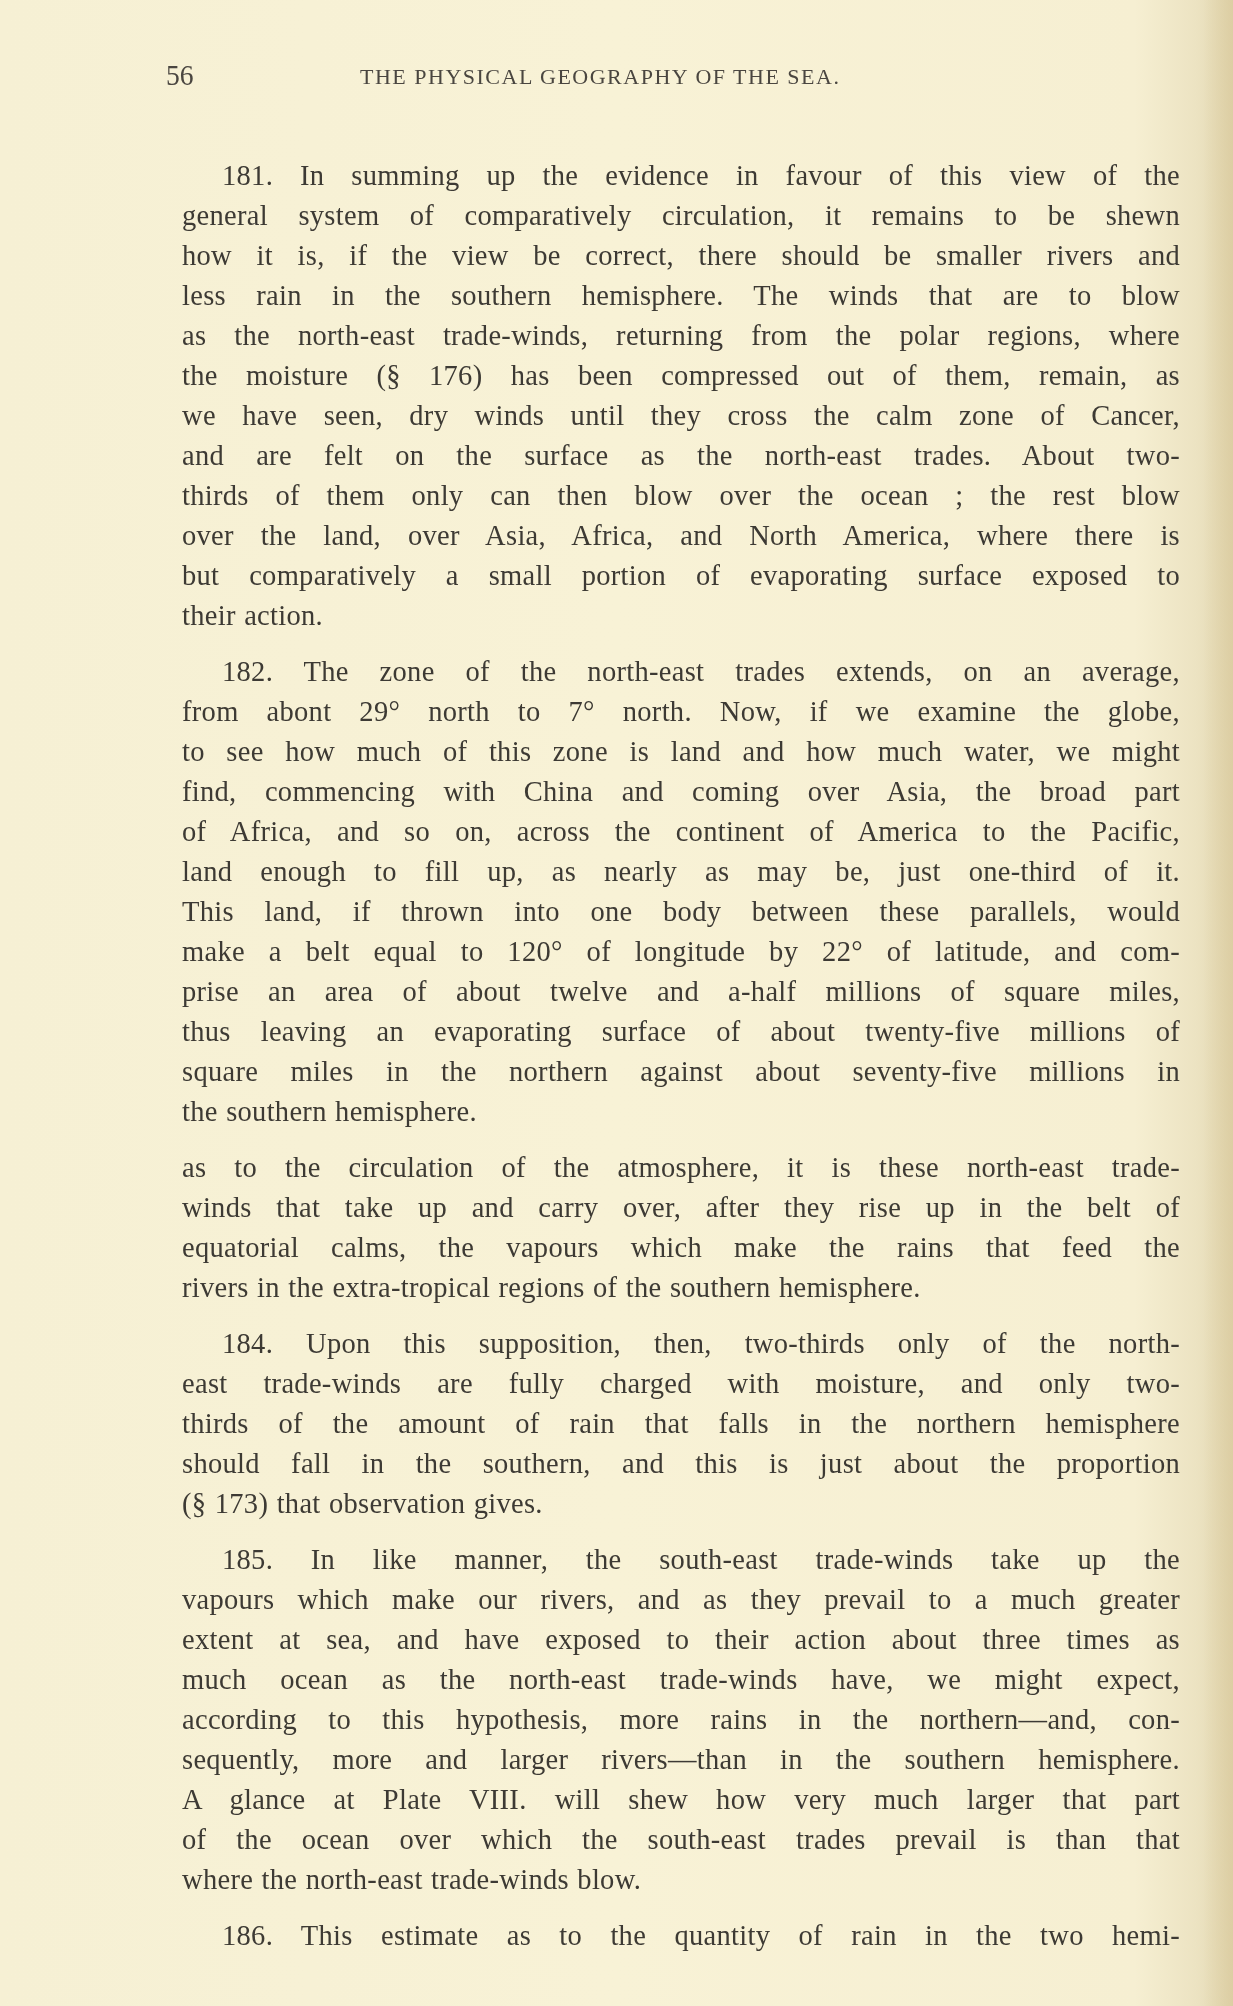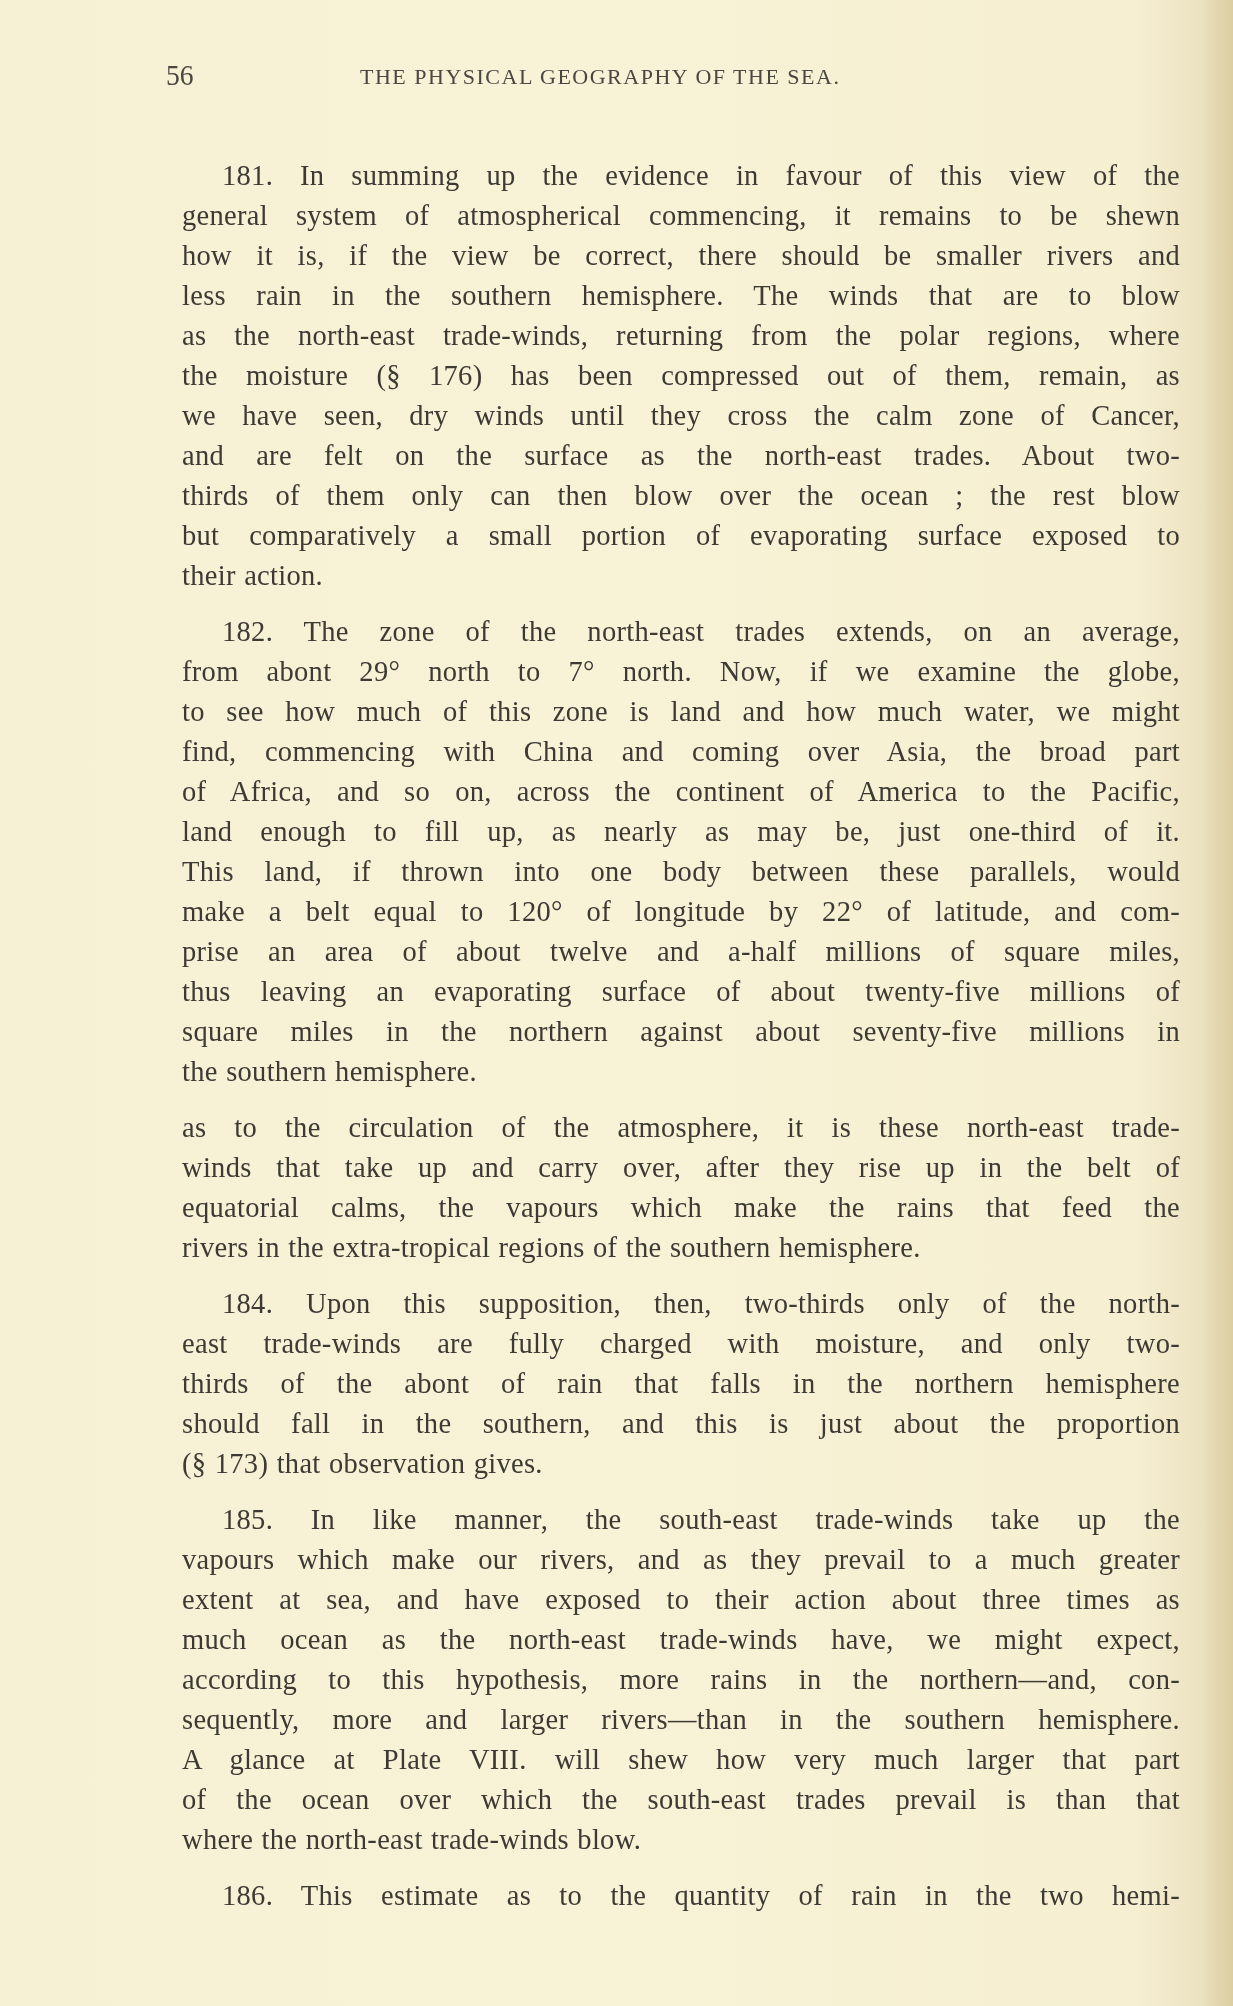--- a/index.html
+++ b/index.html
@@ -95,28 +95,29 @@
 
   <div class="header">
     <span class="page-number">56</span>
     <span class="running-head">THE PHYSICAL GEOGRAPHY OF THE SEA.</span>
   </div>
 
   <div class="body-text">
 
     <p class="para">
       <span class="line first">181. In summing up the evidence in favour of this view of the</span>
-      <span class="line">general system of atmospherical commencing, it remains to be shewn</span>
+      <span class="line">general system of comparatively circulation, it remains to be shewn</span>
       <span class="line">how it is, if the view be correct, there should be smaller rivers and</span>
       <span class="line">less rain in the southern hemisphere.  The winds that are to blow</span>
       <span class="line">as the north-east trade-winds, returning from the polar regions, where</span>
       <span class="line">the moisture (§ 176) has been compressed out of them, remain, as</span>
       <span class="line">we have seen, dry winds until they cross the calm zone of Cancer,</span>
       <span class="line">and are felt on the surface as the north-east trades.  About two-</span>
       <span class="line">thirds of them only can then blow over the ocean ; the rest blow</span>
+      <span class="line">over the land, over Asia, Africa, and North America, where there is</span>
       <span class="line">but comparatively a small portion of evaporating surface exposed to</span>
       <span class="line last">their action.</span>
     </p>
 
     <p class="para">
       <span class="line first">182. The zone of the north-east trades extends, on an average,</span>
       <span class="line">from abont 29° north to 7° north.  Now, if we examine the globe,</span>
       <span class="line">to see how much of this zone is land and how much water, we might</span>
       <span class="line">find, commencing with China and coming over Asia, the broad part</span>
       <span class="line">of Africa, and so on, across the continent of America to the Pacific,</span>
@@ -132,21 +133,21 @@
     <p class="para">
       <span class="line">as to the circulation of the atmosphere, it is these north-east trade-</span>
       <span class="line">winds that take up and carry over, after they rise up in the belt of</span>
       <span class="line">equatorial calms, the vapours which make the rains that feed the</span>
       <span class="line last">rivers in the extra-tropical regions of the southern hemisphere.</span>
     </p>
 
     <p class="para">
       <span class="line first">184. Upon this supposition, then, two-thirds only of the north-</span>
       <span class="line">east trade-winds are fully charged with moisture, and only two-</span>
-      <span class="line">thirds of the abont of rain that falls in the northern hemisphere</span>
+      <span class="line">thirds of the amount of rain that falls in the northern hemisphere</span>
       <span class="line">should fall in the southern, and this is just about the proportion</span>
       <span class="line last">(§ 173) that observation gives.</span>
     </p>
 
     <p class="para">
       <span class="line first">185. In like manner, the south-east trade-winds take up the</span>
       <span class="line">vapours which make our rivers, and as they prevail to a much greater</span>
       <span class="line">extent at sea, and have exposed to their action about three times as</span>
       <span class="line">much ocean as the north-east trade-winds have, we might expect,</span>
       <span class="line">according to this hypothesis, more rains in the northern—and, con-</span>

